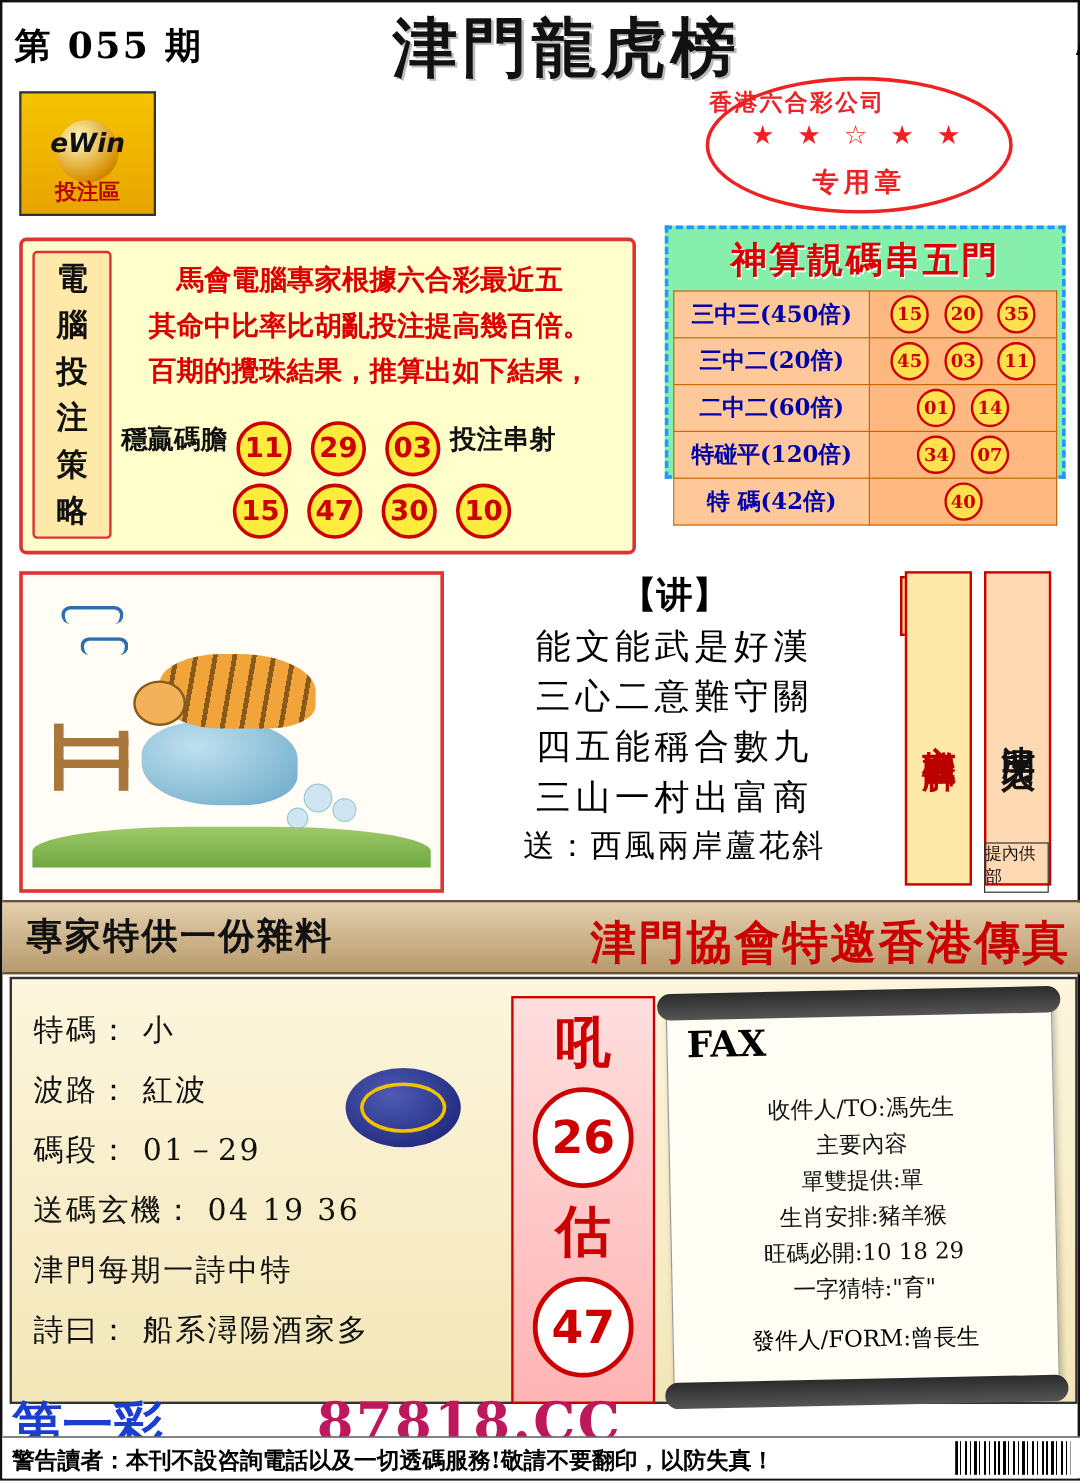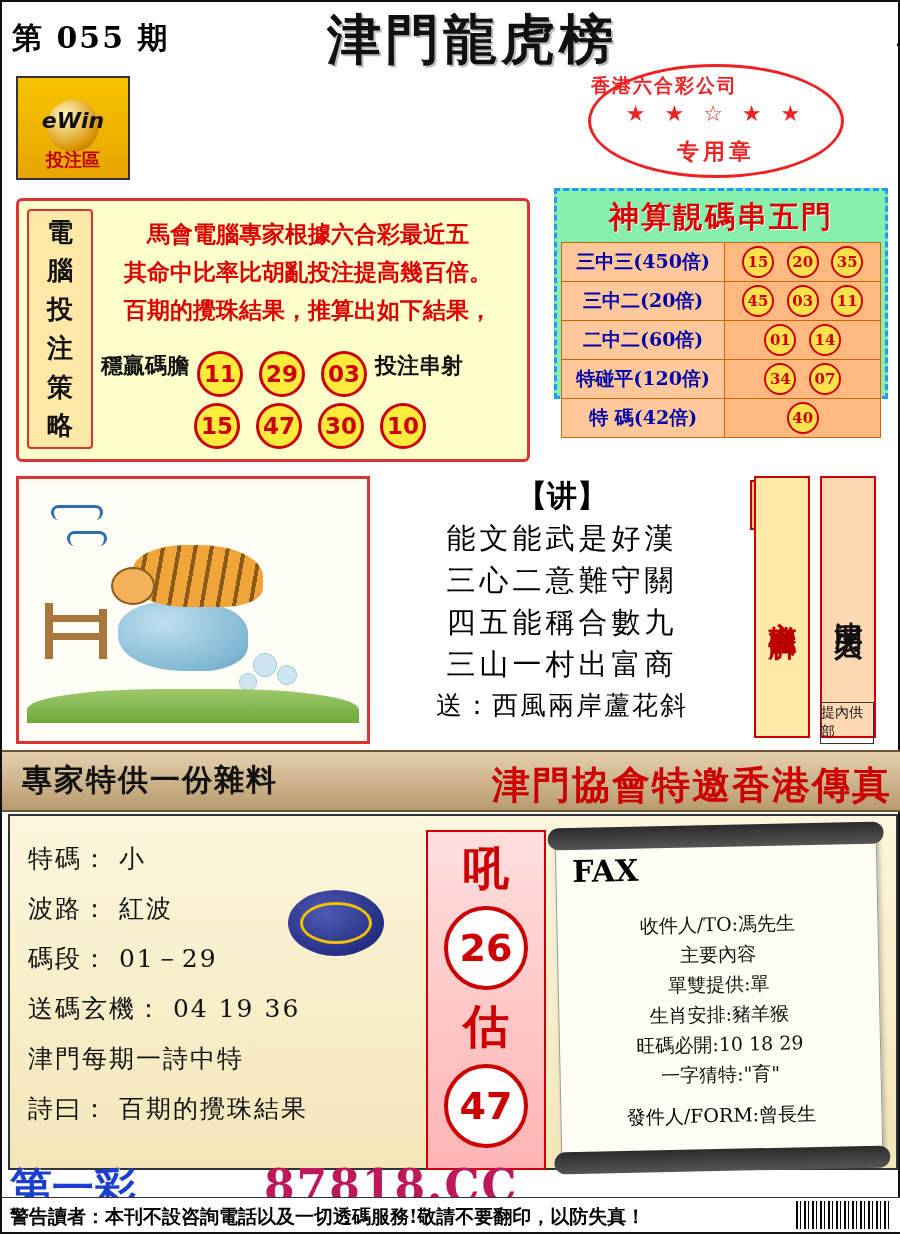--- a/index.html
+++ b/index.html
@@ -321,21 +321,21 @@
       </div>
       <div class="line">
         <span>送碼玄機：</span>
         <span class="val">04 19 36</span>
       </div>
       <div class="line">
         <span>津門每期一詩中特</span>
       </div>
       <div class="line">
         <span>詩曰：</span>
-        <span class="val">百期的攪珠結果</span>
+        <span class="val">船系潯陽酒家多</span>
       </div>
     </div>
     <div class="emblem">
       <div class="g"></div>
     </div>
   </div>
 
   <div class="redcol">
     <div class="c1">吼</div>
     <div class="big">26</div>

